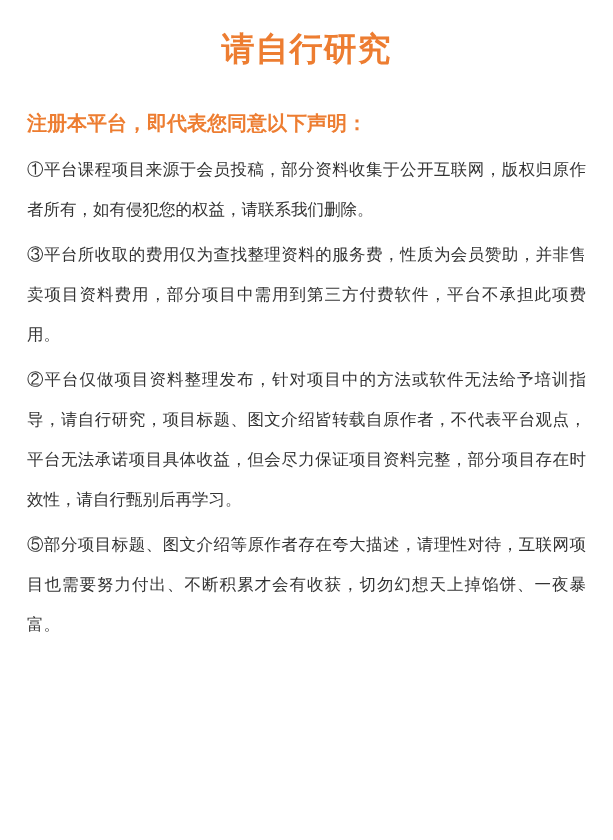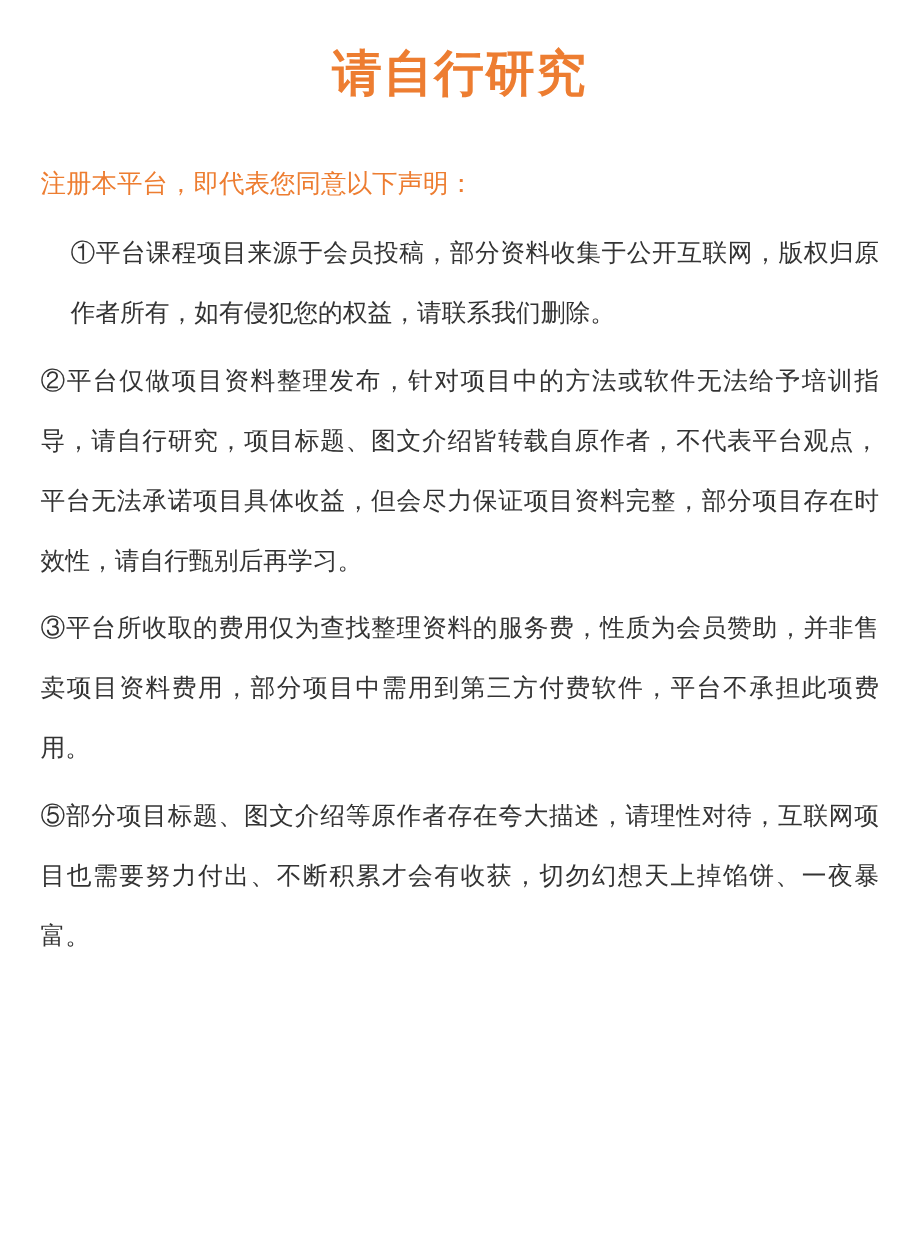--- a/index.html
+++ b/index.html
@@ -24,48 +24,47 @@
     margin: 30px 0 0 0;
     text-align: center;
     font-size: 33px;
     line-height: 38px;
     font-weight: 700;
     color: #ED7D31;
     letter-spacing: 1px;
   }
   .intro {
     margin: 45px 0 0 0;
-    font-size: 17px;
+    font-size: 20px;
     line-height: 20px;
-    font-weight: 400;
+    font-weight: 700;
     color: #ED7D31;
   }
   .para {
     margin: 0 0 5px 0;
     font-size: 16.5px;
     line-height: 40px;
     color: #333333;
     text-align: justify;
     text-justify: inter-ideograph;
   }
   .para.first {
     margin-top: 16px;
-    margin-left: 20px;
   }
 </style>
 </head>
 <body>
 
 <div class="page">
   <h1 class="doc-title">请自行研究</h1>
 
   <p class="intro">注册本平台，即代表您同意以下声明：</p>
 
   <p class="para first">①平台课程项目来源于会员投稿，部分资料收集于公开互联网，版权归原作者所有，如有侵犯您的权益，请联系我们删除。</p>
 
+  <p class="para">③平台所收取的费用仅为查找整理资料的服务费，性质为会员赞助，并非售卖项目资料费用，部分项目中需用到第三方付费软件，平台不承担此项费用。</p>
+
   <p class="para">②平台仅做项目资料整理发布，针对项目中的方法或软件无法给予培训指导，请自行研究，项目标题、图文介绍皆转载自原作者，不代表平台观点，平台无法承诺项目具体收益，但会尽力保证项目资料完整，部分项目存在时效性，请自行甄别后再学习。</p>
-
-  <p class="para">③平台所收取的费用仅为查找整理资料的服务费，性质为会员赞助，并非售卖项目资料费用，部分项目中需用到第三方付费软件，平台不承担此项费用。</p>
 
 
   <p class="para">⑤部分项目标题、图文介绍等原作者存在夸大描述，请理性对待，互联网项目也需要努力付出、不断积累才会有收获，切勿幻想天上掉馅饼、一夜暴富。</p>
 
 </div>
 
 </body></html>

